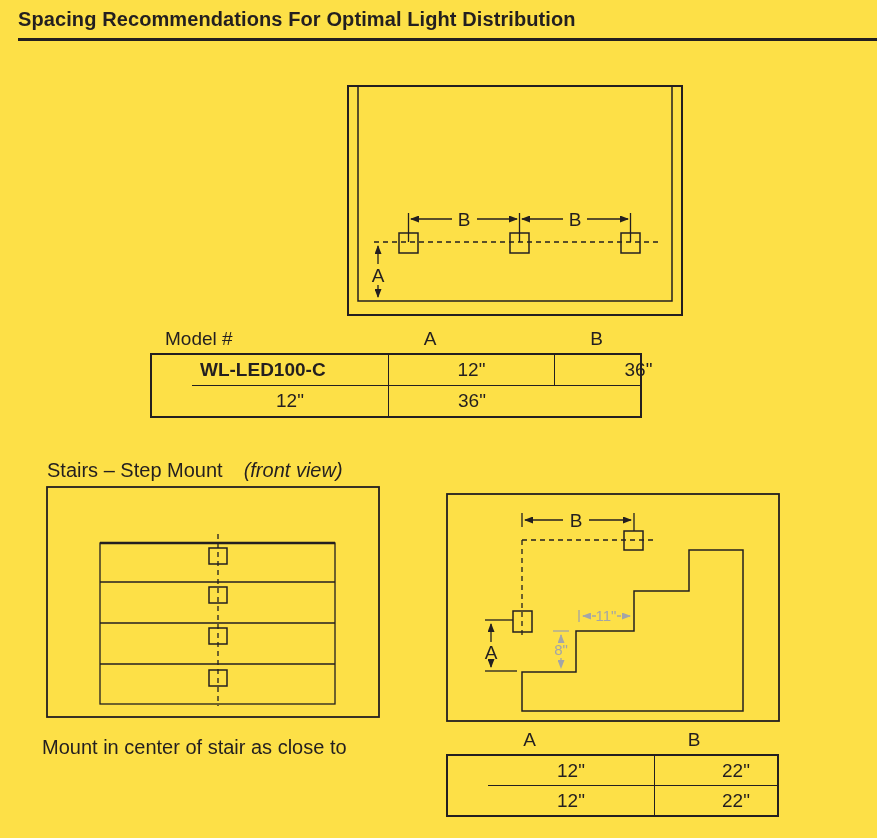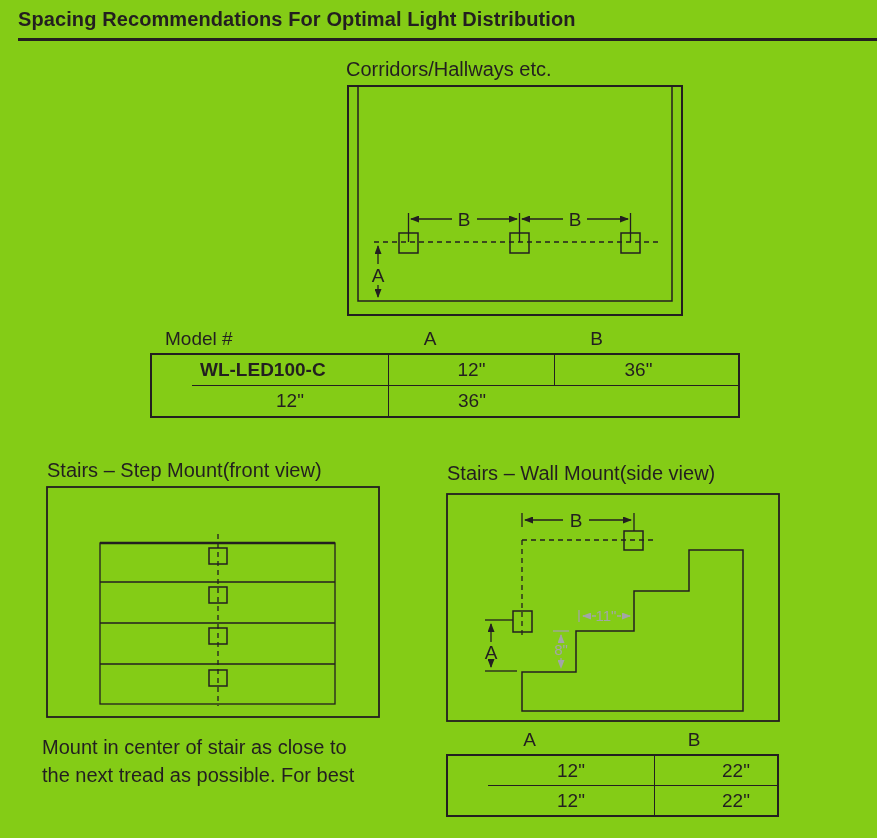--- a/index.html
+++ b/index.html
@@ -1,26 +1,26 @@
 <!DOCTYPE html>
 <html><head>
 <meta charset="utf-8">
 <style>
   html,body { margin:0; padding:0; background:#ffffff; }
   #page {
-    position:relative; width:877px; height:838px; background:#84cc16;
+    position:relative; width:877px; height:838px; background:#fde047;
     font-family:"Liberation Sans", sans-serif; color:#231f20; overflow:hidden;
   }
   .abs { position:absolute; }
   
   #main-title { left:18px; top:8px; font-size:20px; font-weight:bold; letter-spacing:0.1px; }
   #title-rule { left:18px; top:38px; width:859px; height:3px; background:#231f20; }
   
   .sec-heading { font-size:20px; color:#231f20; white-space:nowrap; }
-  .sec-heading .it { margin-left:0; }
+  .sec-heading .it { font-style:italic; margin-left:21px; }
   #corridor-heading { left:346px; top:58px; }
   #step-heading { left:47px; top:459px; }
   #wall-heading { left:447px; top:462px; }
   
   svg { display:block; }
   #corridor-svg { left:347px; top:85px; }
   #step-svg { left:46px; top:486px; }
   #wall-svg  { left:446px; top:493px; }
   svg text { font-family:"Liberation Sans", sans-serif; fill:#231f20; }
   .dimlabel { font-size:19px; }
@@ -32,39 +32,36 @@
   .thead-cell.left { text-align:left; padding-left:15px; }
   .tbody { border:2px solid #231f20;padding-left:40px; }
   .trow { display:grid; }
   .trow + .trow { border-top:1.5px solid #231f20; }
   .tcell {
     height:30px; display:flex; align-items:center; justify-content:center;
     border-right:1.5px solid #231f20;
   }
   .tcell:last-child { border-right:none; }
   .tcell.model { justify-content:flex-start; padding-left:8px; font-weight:bold; }
-  #table1 { left:150px; top:328px; width:590px; }
+  #table1 { left:150px; top:328px; width:492px; }
   #table1 .thead-row, #table1 .trow { grid-template-columns:197px 166px 167px; }
   #table2 { left:446px; top:729px; width:333px; }
   #table2 .thead-row, #table2 .trow { grid-template-columns:167px 162px; }
   #table2 .tcell { height:29px; }
   
   #mount-note { left:42px; top:733px; font-size:20px; line-height:28px; }
 </style>
 </head>
 <body>
 
 <div id="page">
 
   <div id="main-title" class="abs">Spacing Recommendations For Optimal Light Distribution</div>
   <div id="title-rule" class="abs"></div>
 
-  <div id="corridor-heading" class="abs sec-heading">
-    <span>Corridors/Hallways etc.</span>
-  </div>
 
   <svg id="corridor-svg" class="abs" width="336" height="231" viewBox="0 0 336 231">
     <defs>
       <marker id="arw" markerWidth="9" markerHeight="7" refX="8" refY="3.5" orient="auto" markerUnits="userSpaceOnUse">
         <path d="M0,0 L9,3.5 L0,7 Z" fill="#231f20"></path>
       </marker>
       <marker id="arwg" markerWidth="9" markerHeight="7" refX="8" refY="3.5" orient="auto" markerUnits="userSpaceOnUse">
         <path d="M0,0 L9,3.5 L0,7 Z" fill="#a3a5a8"></path>
       </marker>
     </defs>
@@ -125,26 +122,22 @@
     <line x1="54" y1="178" x2="289" y2="178" stroke="#231f20" stroke-width="1.3"></line>
     <line x1="172" y1="48" x2="172" y2="220" stroke="#231f20" stroke-width="1.3" stroke-dasharray="5,4"></line>
     <rect x="163" y="62" width="18" height="16" fill="none" stroke="#231f20" stroke-width="1.5"></rect>
     <rect x="163" y="101" width="18" height="16" fill="none" stroke="#231f20" stroke-width="1.5"></rect>
     <rect x="163" y="142" width="18" height="16" fill="none" stroke="#231f20" stroke-width="1.5"></rect>
     <rect x="163" y="184" width="18" height="16" fill="none" stroke="#231f20" stroke-width="1.5"></rect>
   </svg>
 
   <div id="mount-note" class="abs">
     <div>Mount in center of stair as close to</div>
-    <div>the next tread as possible. For best</div>
   </div>
 
-  <div id="wall-heading" class="abs sec-heading">
-    <span>Stairs – Wall Mount</span><span class="it">(side view)</span>
-  </div>
 
   <svg id="wall-svg" class="abs" width="334" height="229" viewBox="0 0 334 229">
     <rect x="1" y="1" width="332" height="227" fill="none" stroke="#231f20" stroke-width="1.8"></rect>
 
     <path d="M76,218 L76,179 L130,179 L130,138 L188,138 L188,98 L243,98 L243,57 L297,57 L297,218 Z" fill="none" stroke="#231f20" stroke-width="1.5"></path>
 
     <line x1="76" y1="47" x2="207" y2="47" stroke="#231f20" stroke-width="1.3" stroke-dasharray="5,4"></line>
     <line x1="76" y1="47" x2="76" y2="145" stroke="#231f20" stroke-width="1.3" stroke-dasharray="5,4"></line>
 
     <line x1="76" y1="20" x2="76" y2="34" stroke="#231f20" stroke-width="1.3"></line>

